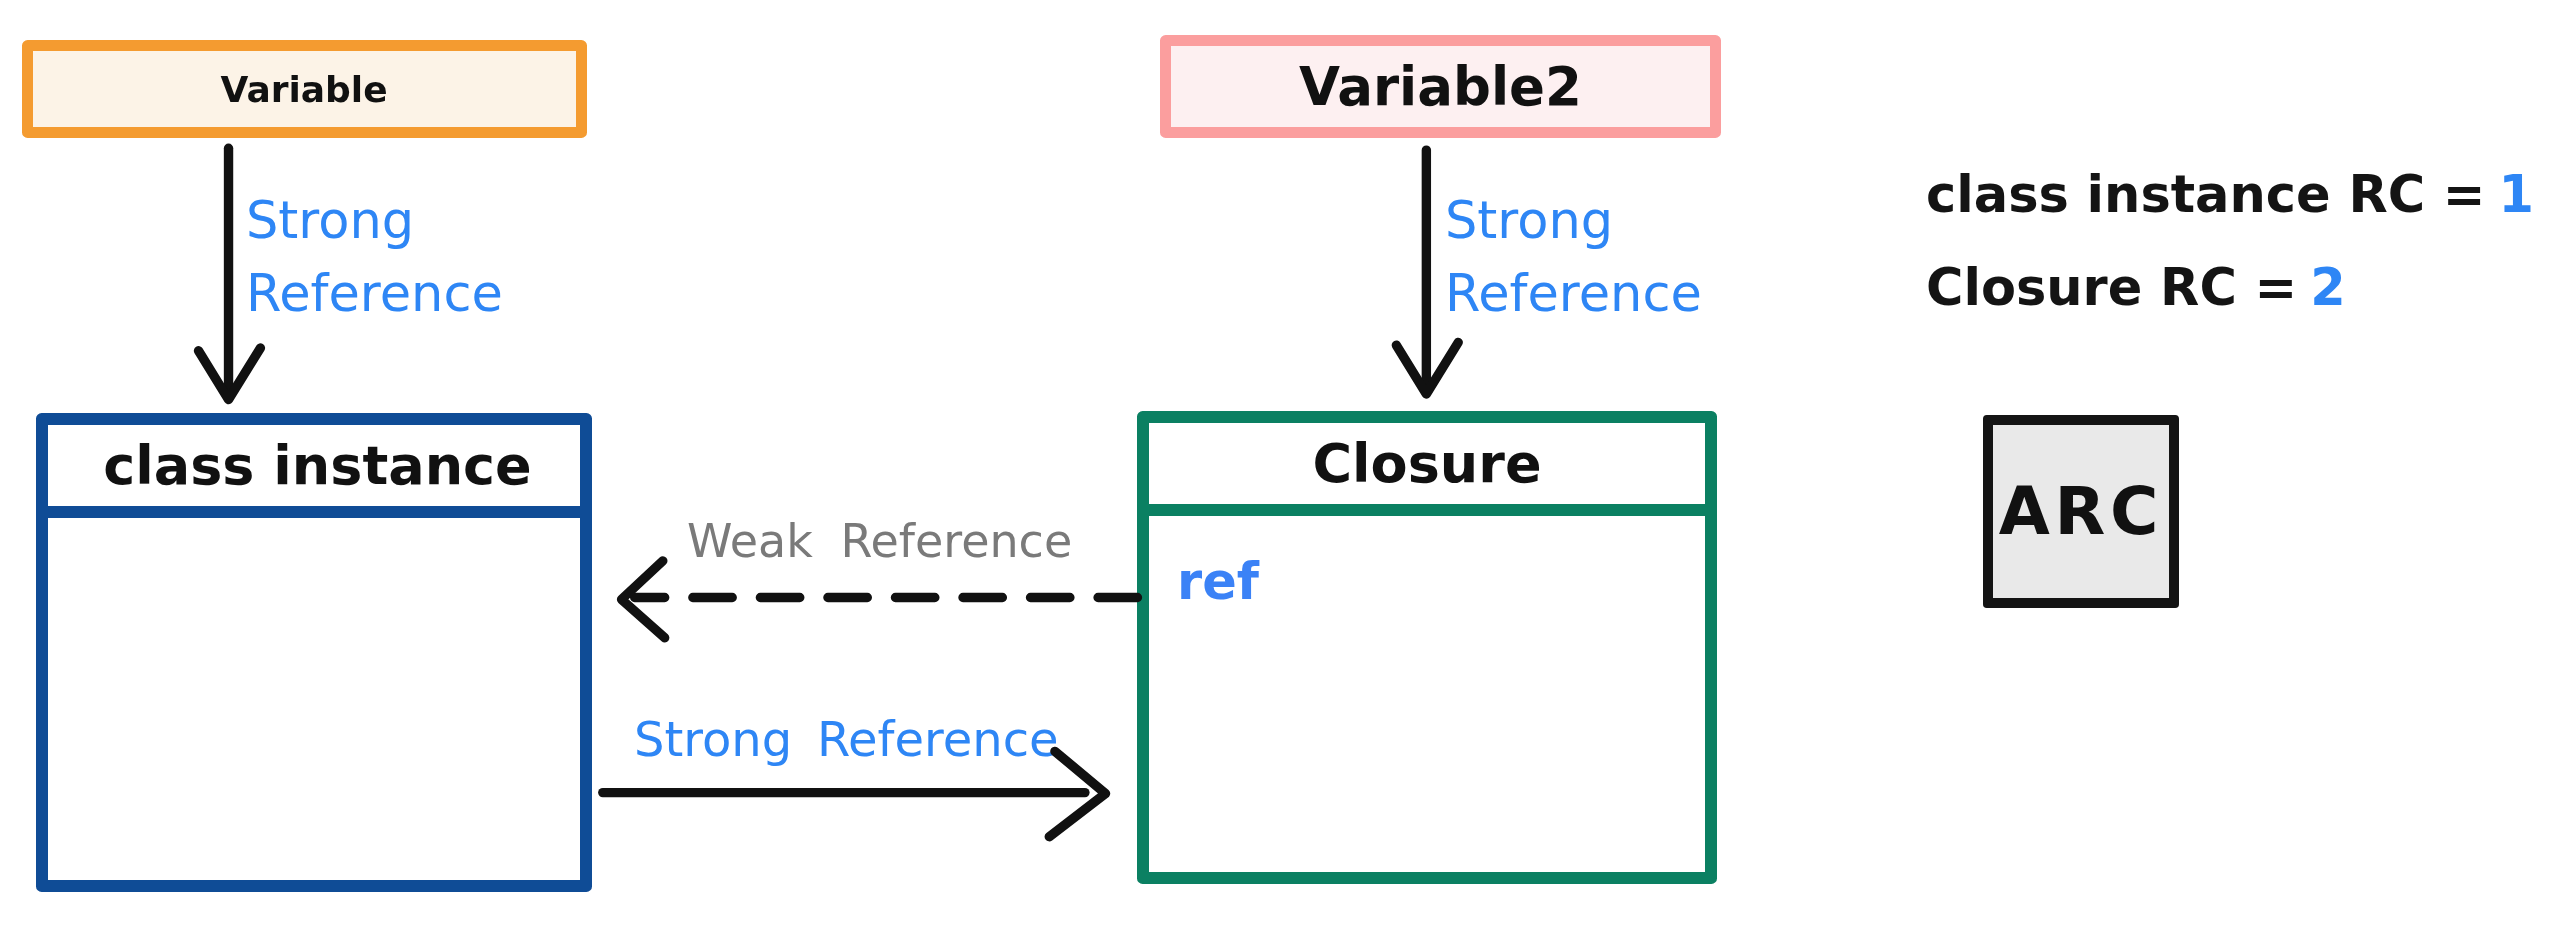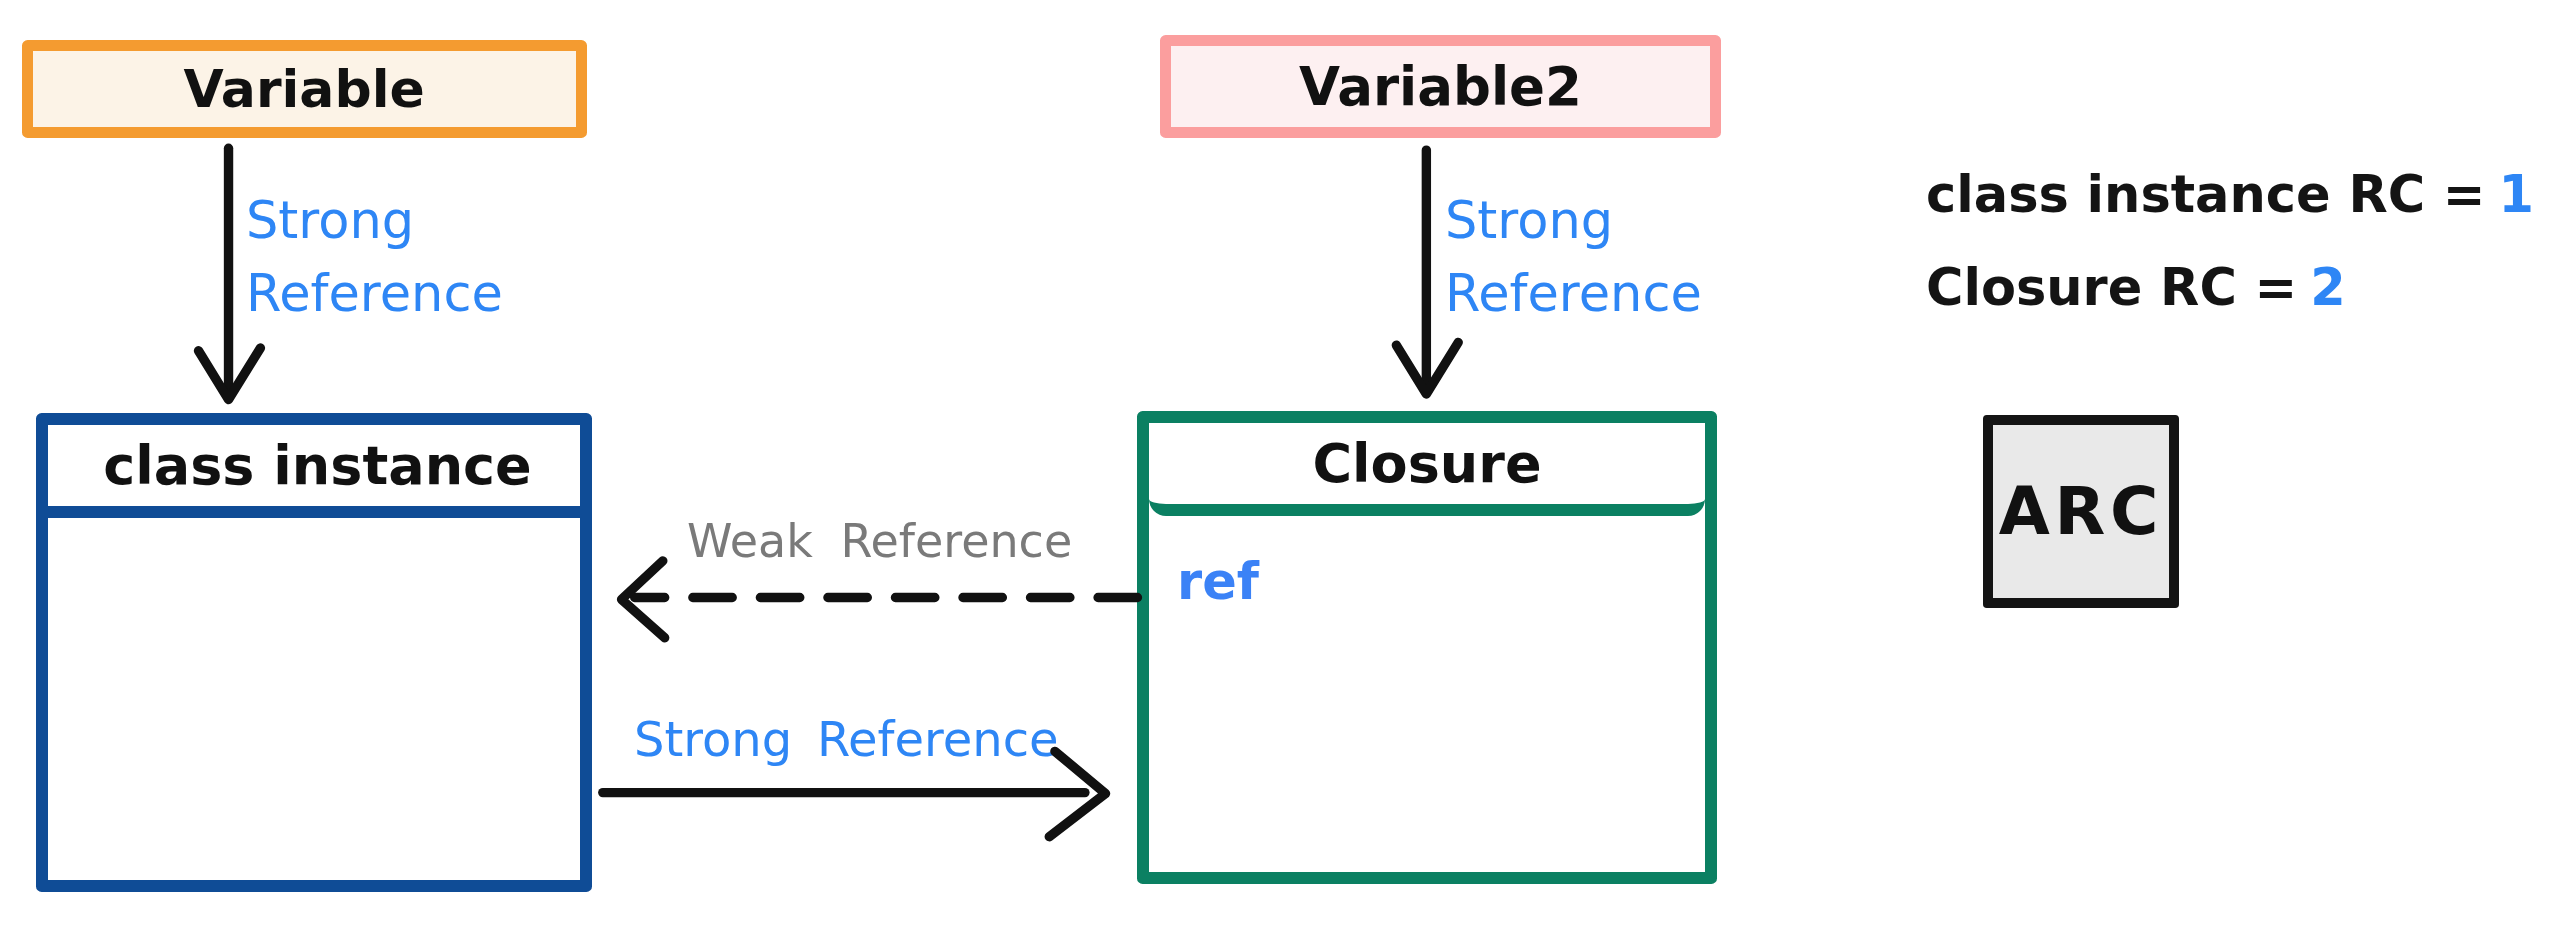--- a/index.html
+++ b/index.html
@@ -13,40 +13,40 @@
   .box{position:absolute;box-sizing:border-box;border-radius:5.6px;}
   .box-label{
     width:100%;height:100%;
     display:flex;align-items:center;justify-content:center;
     font-weight:600;color:#111;
   }
   
   .variable-box{
     left:21.6px;top:40px;width:565px;height:98px;
     border:11.3px solid #F49B30;background:#FCF3E7;
-    font-size:52px;
+    font-size:36px;
   }
   .variable2-box{
     left:1147px;top:35px;width:561px;height:103px;
     border:11.3px solid #FB9E9E;background:#FDF0F1;
     font-size:53px;
     margin-left:13px;
   }
   
   .record{background:#ffffff;}
   .class-instance-box{
     left:36px;top:413px;width:556px;height:479px;
     border:12.2px solid #0F4C96;
   }
   .class-instance-box .record-header{border-bottom:12.2px solid #0F4C96;padding-left:7px;}
   .closure-box{
     left:1137px;top:411px;width:580px;height:473px;
     border:12.2px solid #0B8062;
   }
-  .closure-box .record-header{border-bottom:12.2px solid #0B8062;border-radius:17px;}
+  .closure-box .record-header{border-bottom:12.2px solid #0B8062;}
   .record-header{
     box-sizing:content-box;
     height:81px;
     display:flex;align-items:center;justify-content:center;
     font-size:54px;font-weight:600;color:#111;
   }
   .record-body{position:relative;width:100%;}
   .record-field{
     position:absolute;left:28px;top:36px;
     font-size:51px;font-weight:600;color:#3b82f6;

